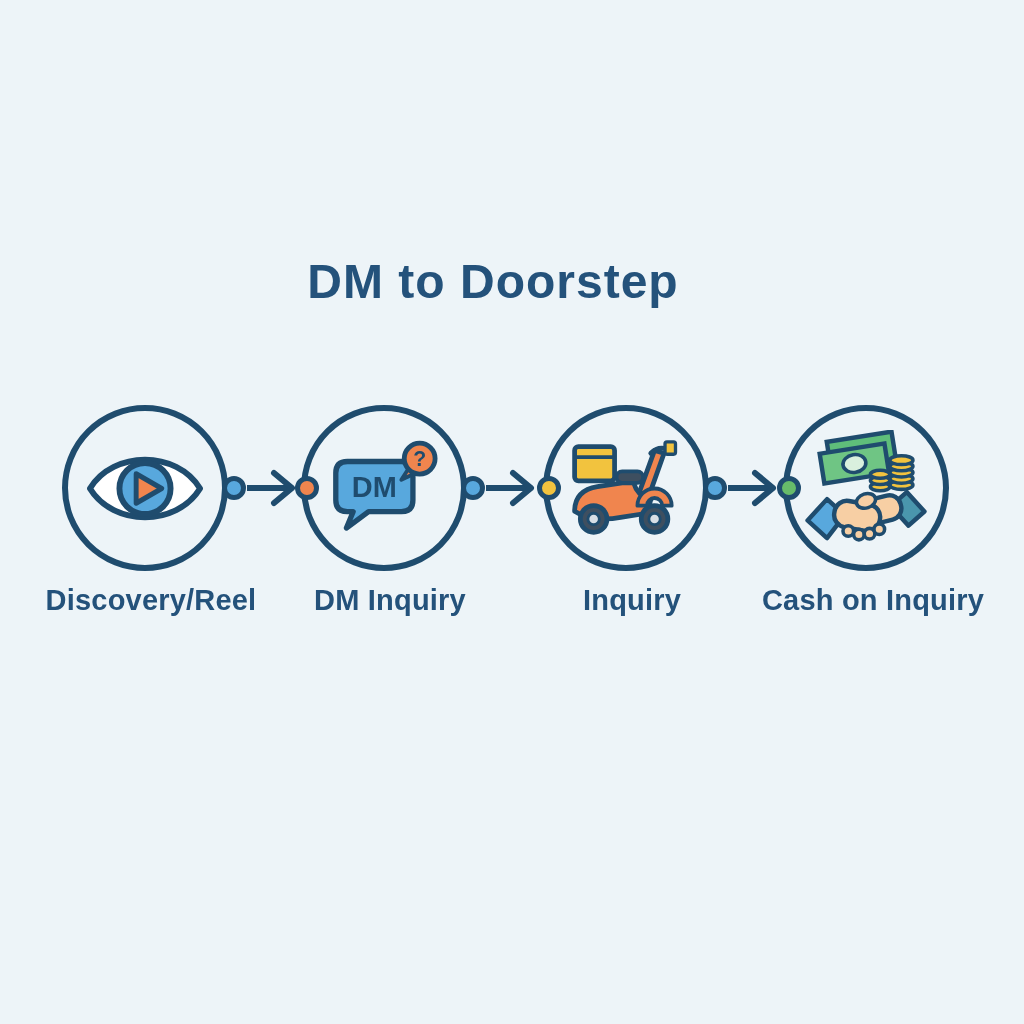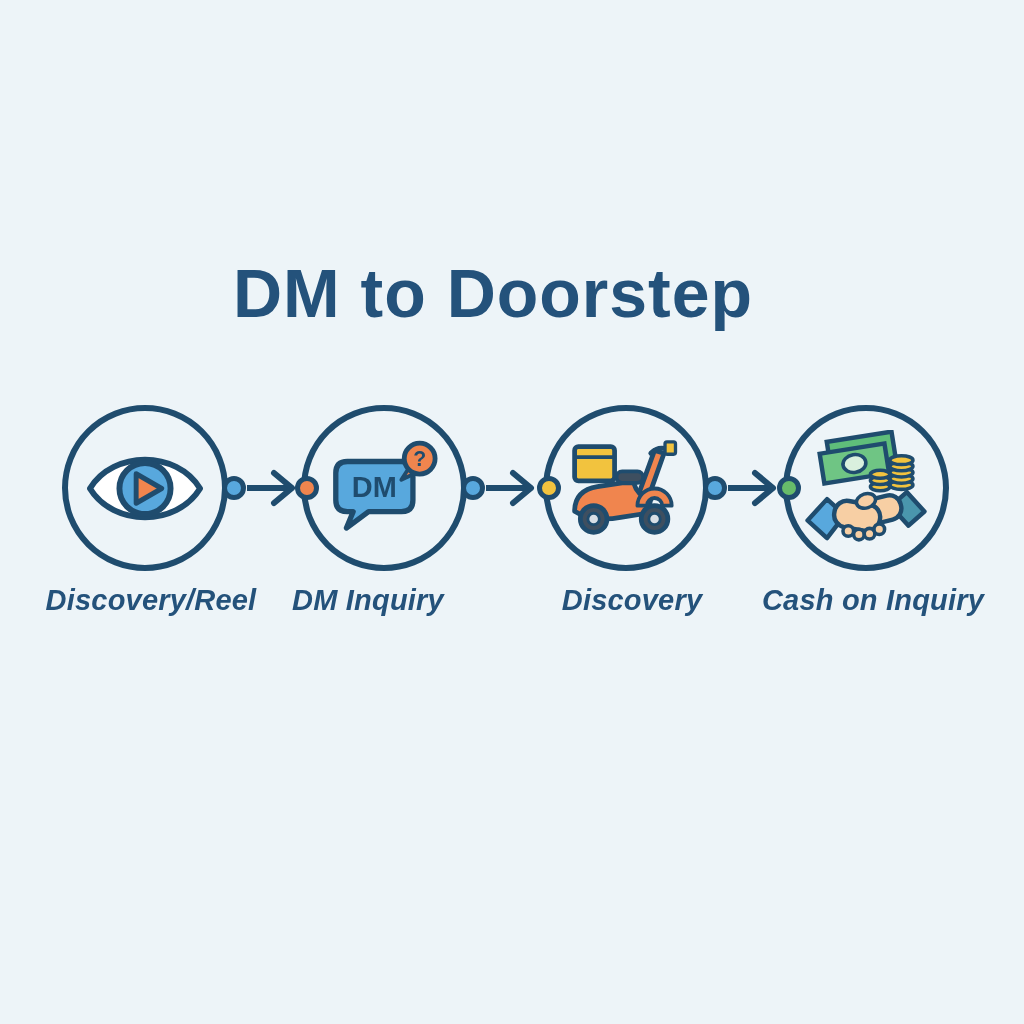--- a/index.html
+++ b/index.html
@@ -3,35 +3,34 @@
 <meta charset="utf-8">
 <style>
   html,body{margin:0;padding:0;}
   .canvas{
     position:relative;width:1024px;height:1024px;overflow:hidden;
     background:#edf4f8;
     font-family:"Liberation Sans", sans-serif;
   }
   .title{
     position:absolute;top:254px;left:493px;transform:translateX(-50%);
-    margin:0;font-size:68px;font-weight:700;letter-spacing:1px;
+    margin:0;font-size:48px;font-weight:700;letter-spacing:1px;
     color:#24527b;white-space:nowrap;
   }
   .circle{
     position:absolute;top:405px;width:154px;height:154px;
     border:6px solid #1f4c6e;border-radius:50%;
     display:flex;align-items:center;justify-content:center;
     box-sizing:content-box;
   }
   .c1{left:62px}.c2{left:301px}.c3{left:543px}.c4{left:783px}
   .step-label{
     position:absolute;top:584px;transform:translateX(-50%);
     font-size:29px;font-weight:700;color:#24527b;white-space:nowrap;
     letter-spacing:0.2px;
-    font-style:italic;
   }
   .dot{position:absolute;top:474px;width:28px;height:28px;}
   .arrow{position:absolute;top:466px;width:50px;height:44px;}
   svg text{font-family:"Liberation Sans", sans-serif;}
 </style>
 </head>
 <body>
 
 <div class="canvas">
 
@@ -48,39 +47,39 @@
 
   <div class="circle c2">
     <svg width="108" height="97" viewBox="0 0 112 100">
       <path d="M18,22 L74,22 Q86,22 86,34 L86,62 Q86,74 74,74 L40,74 L17,91 L24,74 L18,74 Q6,74 6,62 L6,34 Q6,22 18,22 Z" fill="#58a8dd" stroke="#1f4c6e" stroke-width="5.5" stroke-linejoin="round"></path>
       <text x="46" y="59" font-size="30" font-weight="bold" fill="#1f4c6e" text-anchor="middle">DM</text>
       <path d="M81,30 L74,41 L89,34 Z" fill="#f0854e" stroke="#1f4c6e" stroke-width="4" stroke-linejoin="round"></path>
       <circle cx="93" cy="19" r="16" fill="#f0854e" stroke="#1f4c6e" stroke-width="5"></circle>
       <text x="93" y="27" font-size="22" font-weight="bold" fill="#1f4c6e" text-anchor="middle">?</text>
     </svg>
   </div>
-  <div class="step-label" style="left:368px">DM Inquiry</div>
+  <div class="step-label" style="left:390px">DM Inquiry</div>
 
   <div class="circle c3">
     <svg width="118" height="103" viewBox="0 0 124 108">
       <path d="M92,14 L102,17 L86,62 L76,58 Z" fill="#f0854e" stroke="#1f4c6e" stroke-width="5" stroke-linejoin="round"></path>
       <path d="M88,17 Q96,9 106,13" fill="none" stroke="#1f4c6e" stroke-width="5" stroke-linecap="round"></path>
       <rect x="103" y="5" width="11" height="13" rx="2" fill="#f2c33e" stroke="#1f4c6e" stroke-width="3.5"></rect>
       <path d="M8,78 Q8,56 32,52 L58,48 L70,48 Q74,62 88,66 L84,80 L58,84 Q26,90 8,78 Z" fill="#f0854e" stroke="#1f4c6e" stroke-width="5" stroke-linejoin="round"></path>
       <rect x="52" y="36" width="28" height="12" rx="6" fill="#3e4f60" stroke="#1f4c6e" stroke-width="4"></rect>
       <rect x="8" y="10" width="42" height="36" rx="4" fill="#f2c33e" stroke="#1f4c6e" stroke-width="5"></rect>
       <line x1="8" y1="21" x2="50" y2="21" stroke="#1f4c6e" stroke-width="4"></line>
       <circle cx="28" cy="86" r="14" fill="#3e4f60" stroke="#1f4c6e" stroke-width="5"></circle>
       <circle cx="28" cy="86" r="6" fill="#d7dee5" stroke="#1f4c6e" stroke-width="3"></circle>
       <circle cx="92" cy="86" r="14" fill="#3e4f60" stroke="#1f4c6e" stroke-width="5"></circle>
       <circle cx="92" cy="86" r="6" fill="#d7dee5" stroke="#1f4c6e" stroke-width="3"></circle>
       <path d="M74,72 A 18,18 0 0 1 110,72 L100,72 A 8,8 0 0 0 84,72 Z" fill="#f0854e" stroke="#1f4c6e" stroke-width="4" stroke-linejoin="round"></path>
     </svg>
   </div>
-  <div class="step-label" style="left:632px">Discovery</div>
+  <div class="step-label" style="left:632px">Inquiry</div>
 
   <div class="circle c4">
     <svg width="124" height="117" viewBox="0 0 140 132">
       <g transform="rotate(-9 62 38)">
         <rect x="30" y="8" width="74" height="34" fill="#5fbe7a" stroke="#1f4c6e" stroke-width="5"></rect>
         <rect x="20" y="20" width="74" height="34" fill="#6fc584" stroke="#1f4c6e" stroke-width="5"></rect>
         <ellipse cx="57" cy="37" rx="13" ry="10" fill="#d9f0de" stroke="#1f4c6e" stroke-width="4"></ellipse>
       </g>
       <g>
         <ellipse cx="110" cy="62" rx="13" ry="5" fill="#f2c33e" stroke="#1f4c6e" stroke-width="4"></ellipse>

